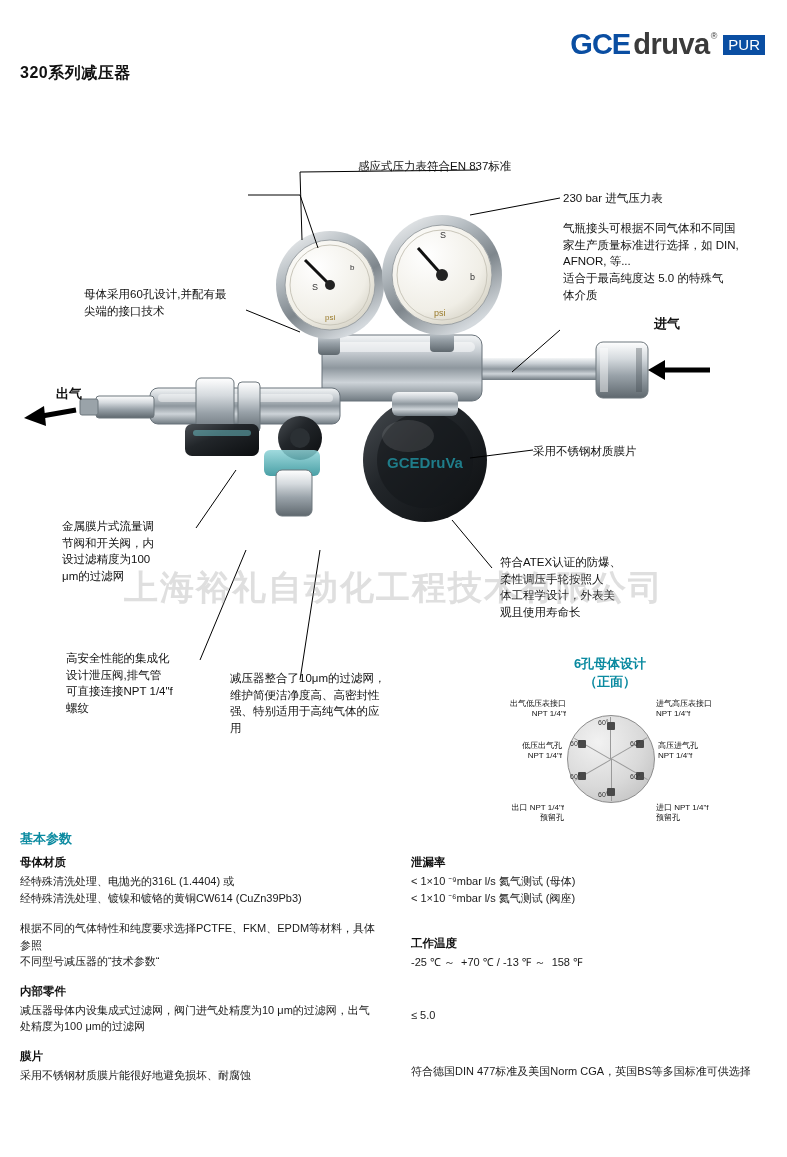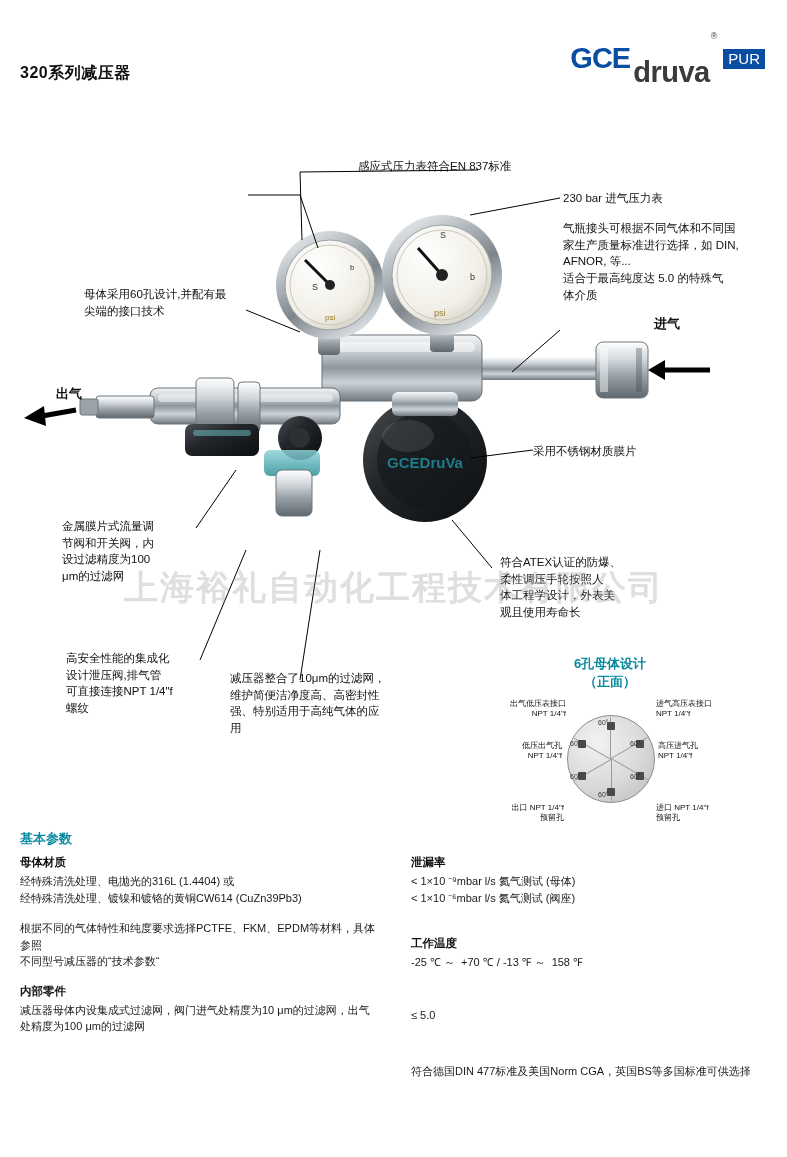--- a/index.html
+++ b/index.html
@@ -37,21 +37,20 @@
     color: #0a4ea2;
     letter-spacing: -1px;
     line-height: 1;
   }
   .brand-druva {
     font-size: 29px;
     font-weight: bold;
     color: #3b3b3b;
     letter-spacing: -0.5px;
     line-height: 1;
-    margin-top: 28px;
   }
   .brand-tm {
     font-size: 9px;
     color: #3b3b3b;
     vertical-align: super;
     line-height: 1;
     margin-left: -2px;
     align-self: flex-start;
     margin-top: 2px;
   }
@@ -431,20 +430,26 @@
 不同型号减压器的“技术参数“</div>
           </div>
       </div>
       <div class="spec-block">
         <div class="spec-h">内部零件</div>
         <div class="spec-b">
             <div>减压器母体内设集成式过滤网，阀门进气处精度为10 μm的过滤网，出气
 处精度为100 μm的过滤网</div>
           </div>
       </div>
+      <div class="spec-block">
+        <div class="spec-h">膜片</div>
+        <div class="spec-b">
+            <div>采用不锈钢材质膜片能很好地避免损坏、耐腐蚀</div>
+          </div>
+      </div>
     </div>
 
     <div class="spec-col">
       <div class="spec-block">
         <div class="spec-h">泄漏率</div>
         <div class="spec-b">
             <div>&lt; 1×10 ⁻⁹mbar l/s 氦气测试 (母体)
 &lt; 1×10 ⁻⁶mbar l/s 氦气测试 (阀座)</div>
           </div>
       </div>

